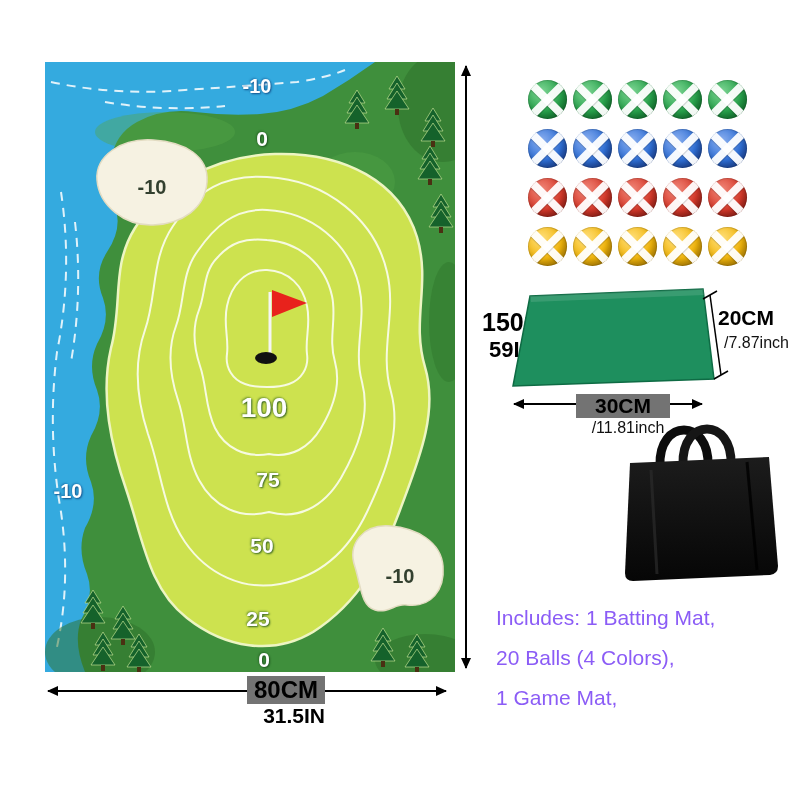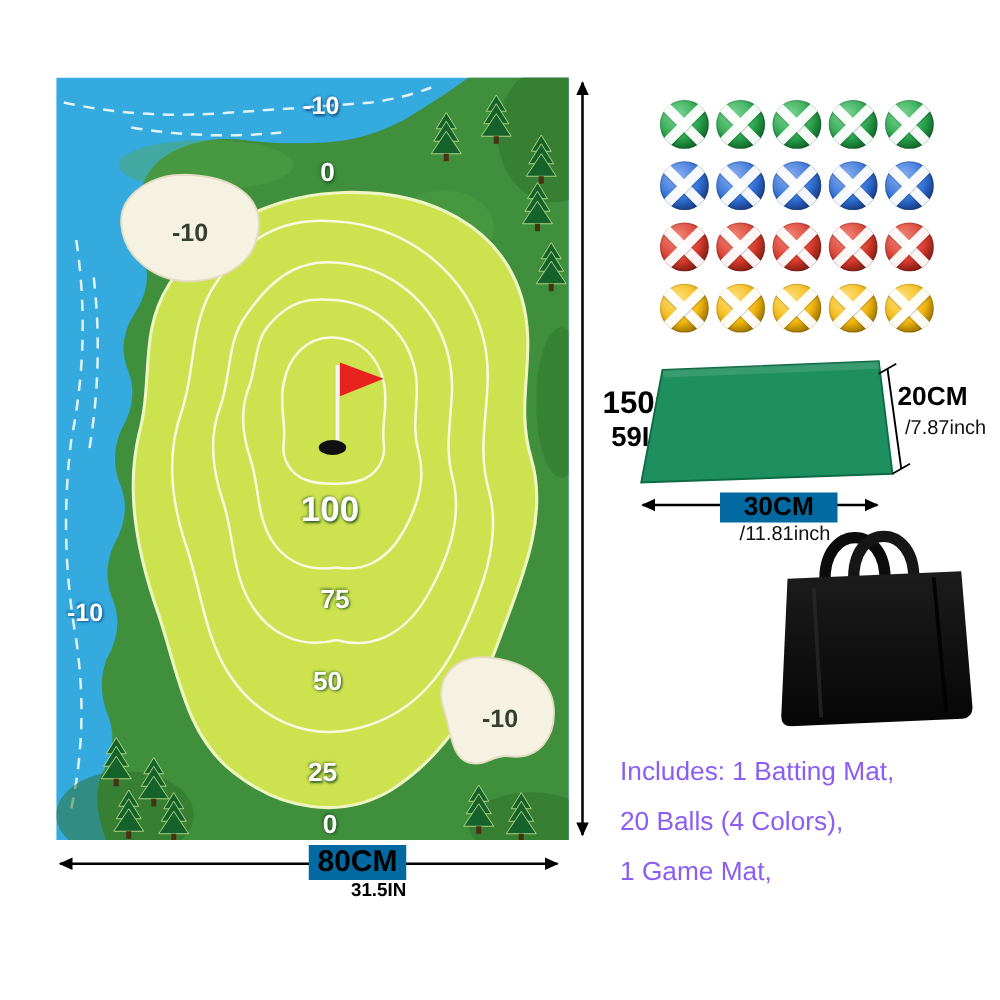--- a/index.html
+++ b/index.html
@@ -17,24 +17,24 @@
   .h-arrow{position:absolute;height:0;border-top:2px solid #000;}
   .h-arrow::before,.h-arrow::after{content:'';position:absolute;top:-6px;width:0;height:0;border-top:5px solid transparent;border-bottom:5px solid transparent;}
   .h-arrow::before{left:-1px;border-right:11px solid #000;}
   .h-arrow::after{right:-1px;border-left:11px solid #000;}
   .v-arrow{position:absolute;width:0;border-left:2px solid #000;}
   .v-arrow::before,.v-arrow::after{content:'';position:absolute;left:-6px;width:0;height:0;border-left:5px solid transparent;border-right:5px solid transparent;}
   .v-arrow::before{top:-1px;border-bottom:11px solid #000;}
   .v-arrow::after{bottom:-1px;border-top:11px solid #000;}
 
   .dim-cm{font-weight:bold;font-size:24px;color:#000;}
-  .dim-in{font-weight:bold;font-size:15px;color:#000;}
+  .dim-in{font-weight:bold;font-size:21px;color:#000;}
   .dim-cm-sm{font-weight:bold;font-size:21px;color:#000;}
   .dim-in-sm{font-size:16px;color:#111;}
-  .bg-white{background:#0369a1;display:inline-block;padding:0 7px;}
+  .bg-white{background:#737373;display:inline-block;padding:0 7px;}
 
   
   .balls-grid{position:absolute;left:528px;top:80px;display:flex;flex-direction:column;gap:10px;}
   .ball-row{display:flex;gap:6px;}
   .ball{width:39px;height:39px;border-radius:50%;position:relative;overflow:hidden;
         background:radial-gradient(circle at 35% 30%, var(--l), var(--c) 55%, var(--d) 94%);
         box-shadow:inset -3px -4px 6px rgba(0,0,0,.25), inset 0 0 0 1px rgba(0,0,0,.12);}
   .ball::before,.ball::after{content:'';position:absolute;left:-25%;right:-25%;top:50%;height:8px;margin-top:-4px;
         background:rgba(255,255,255,.95);box-shadow:0 1px 1px rgba(0,0,0,.18);}
   .ball::before{transform:rotate(45deg);}

